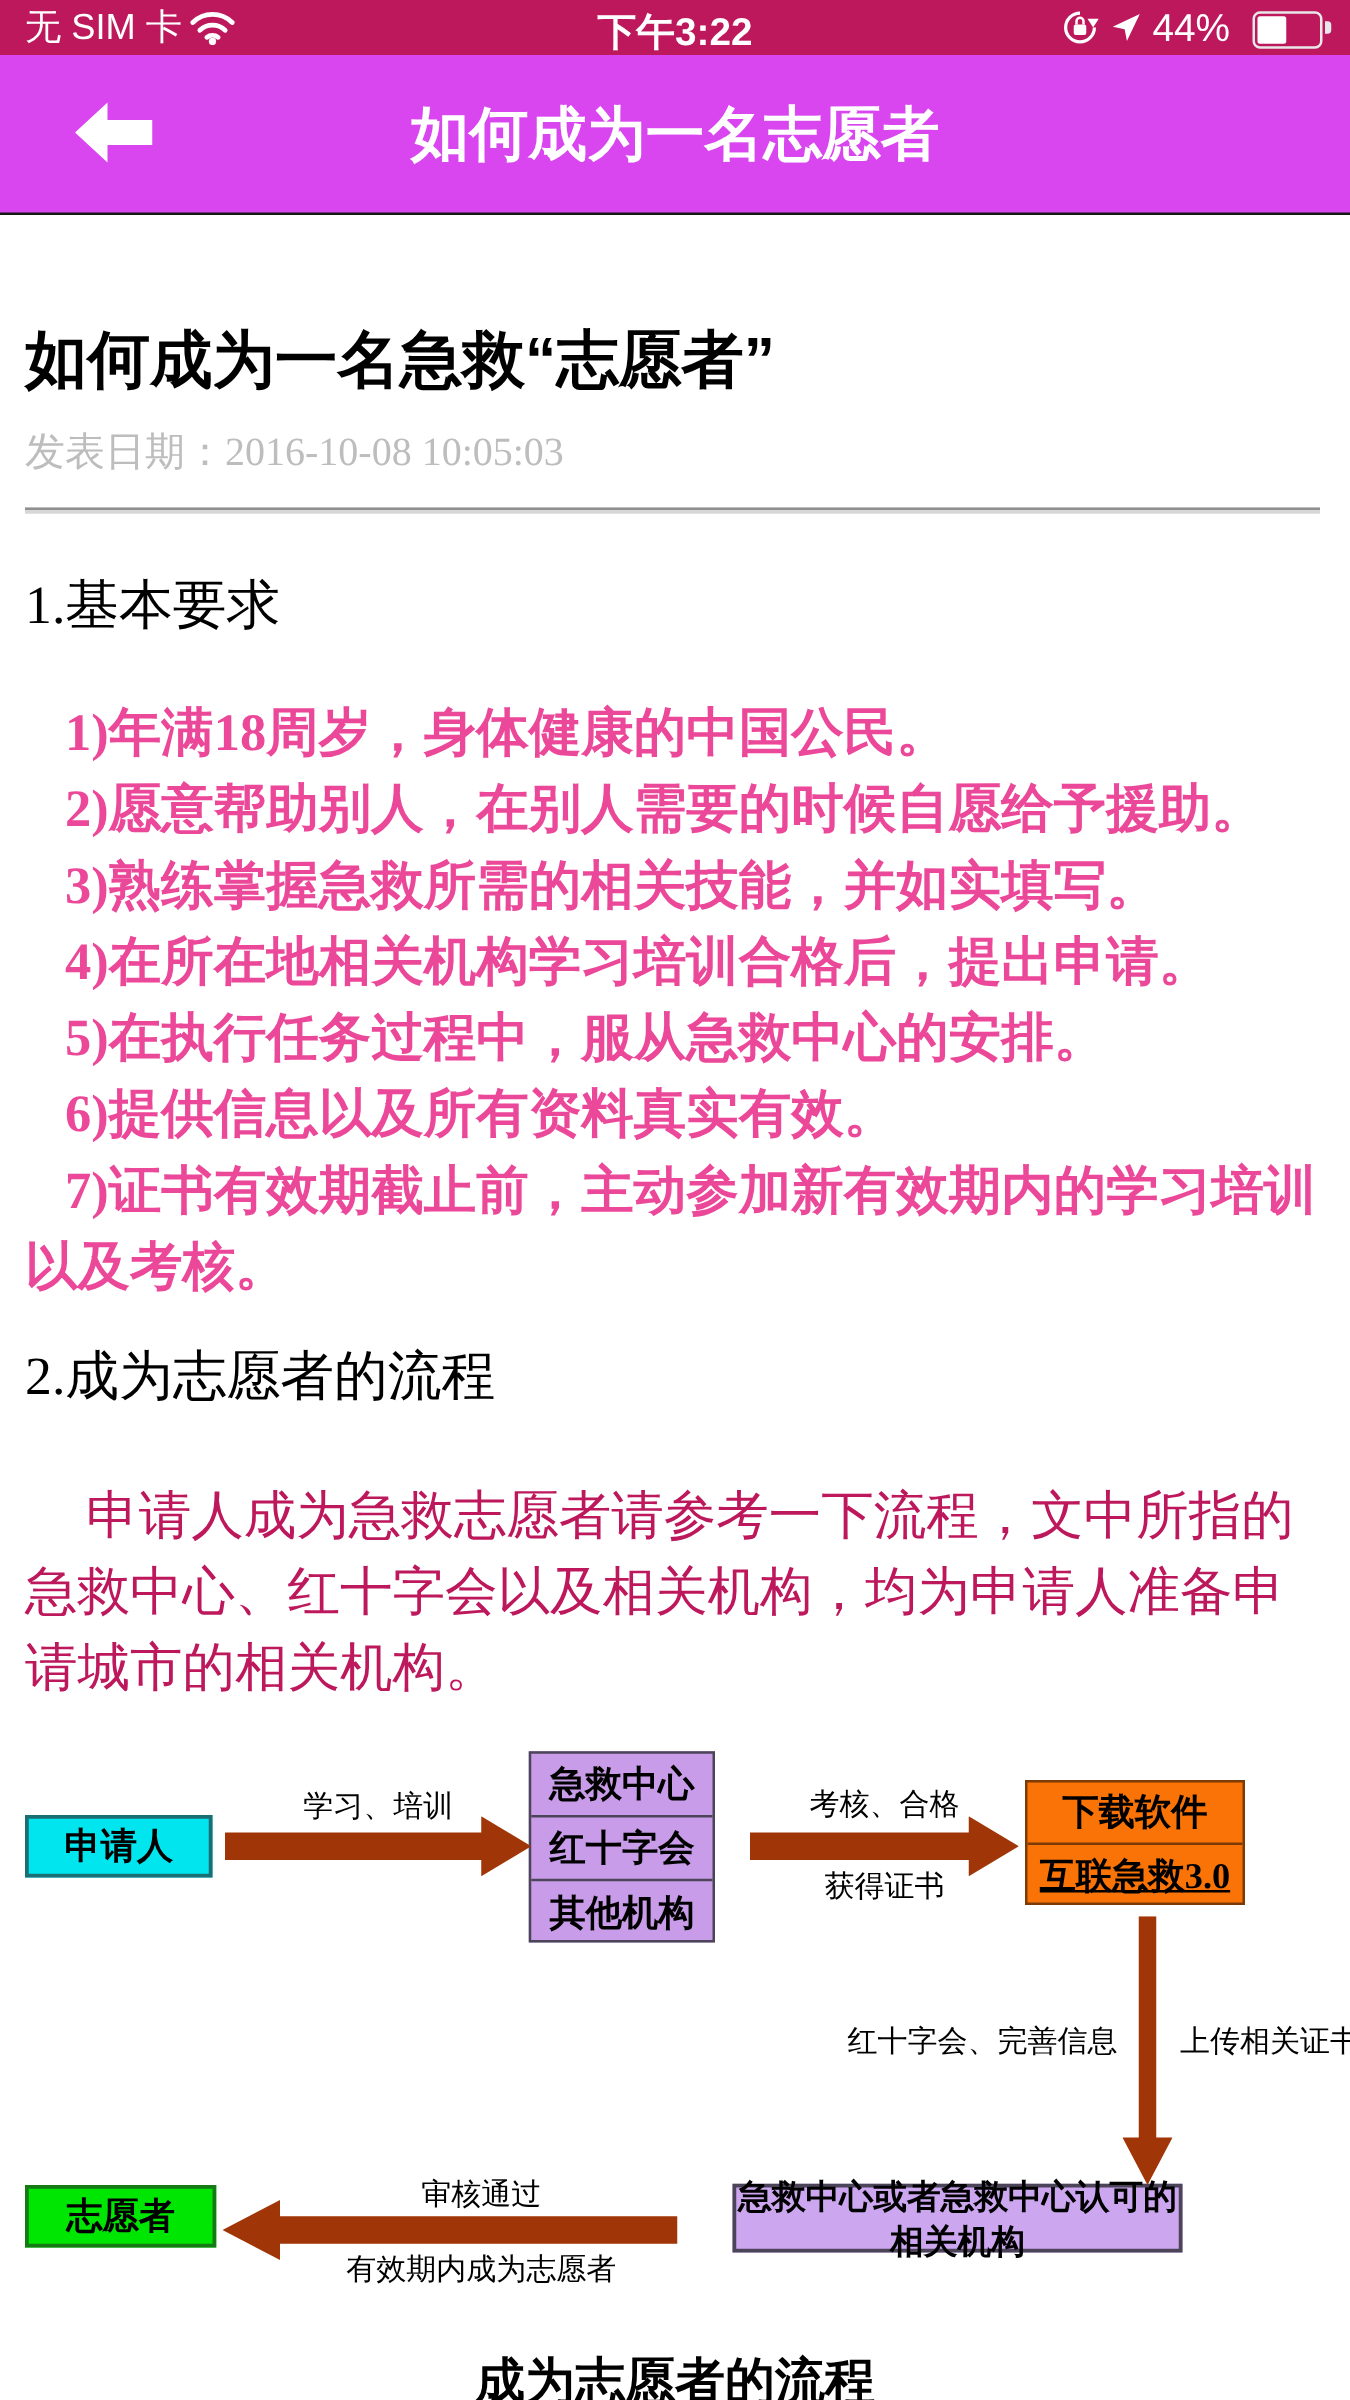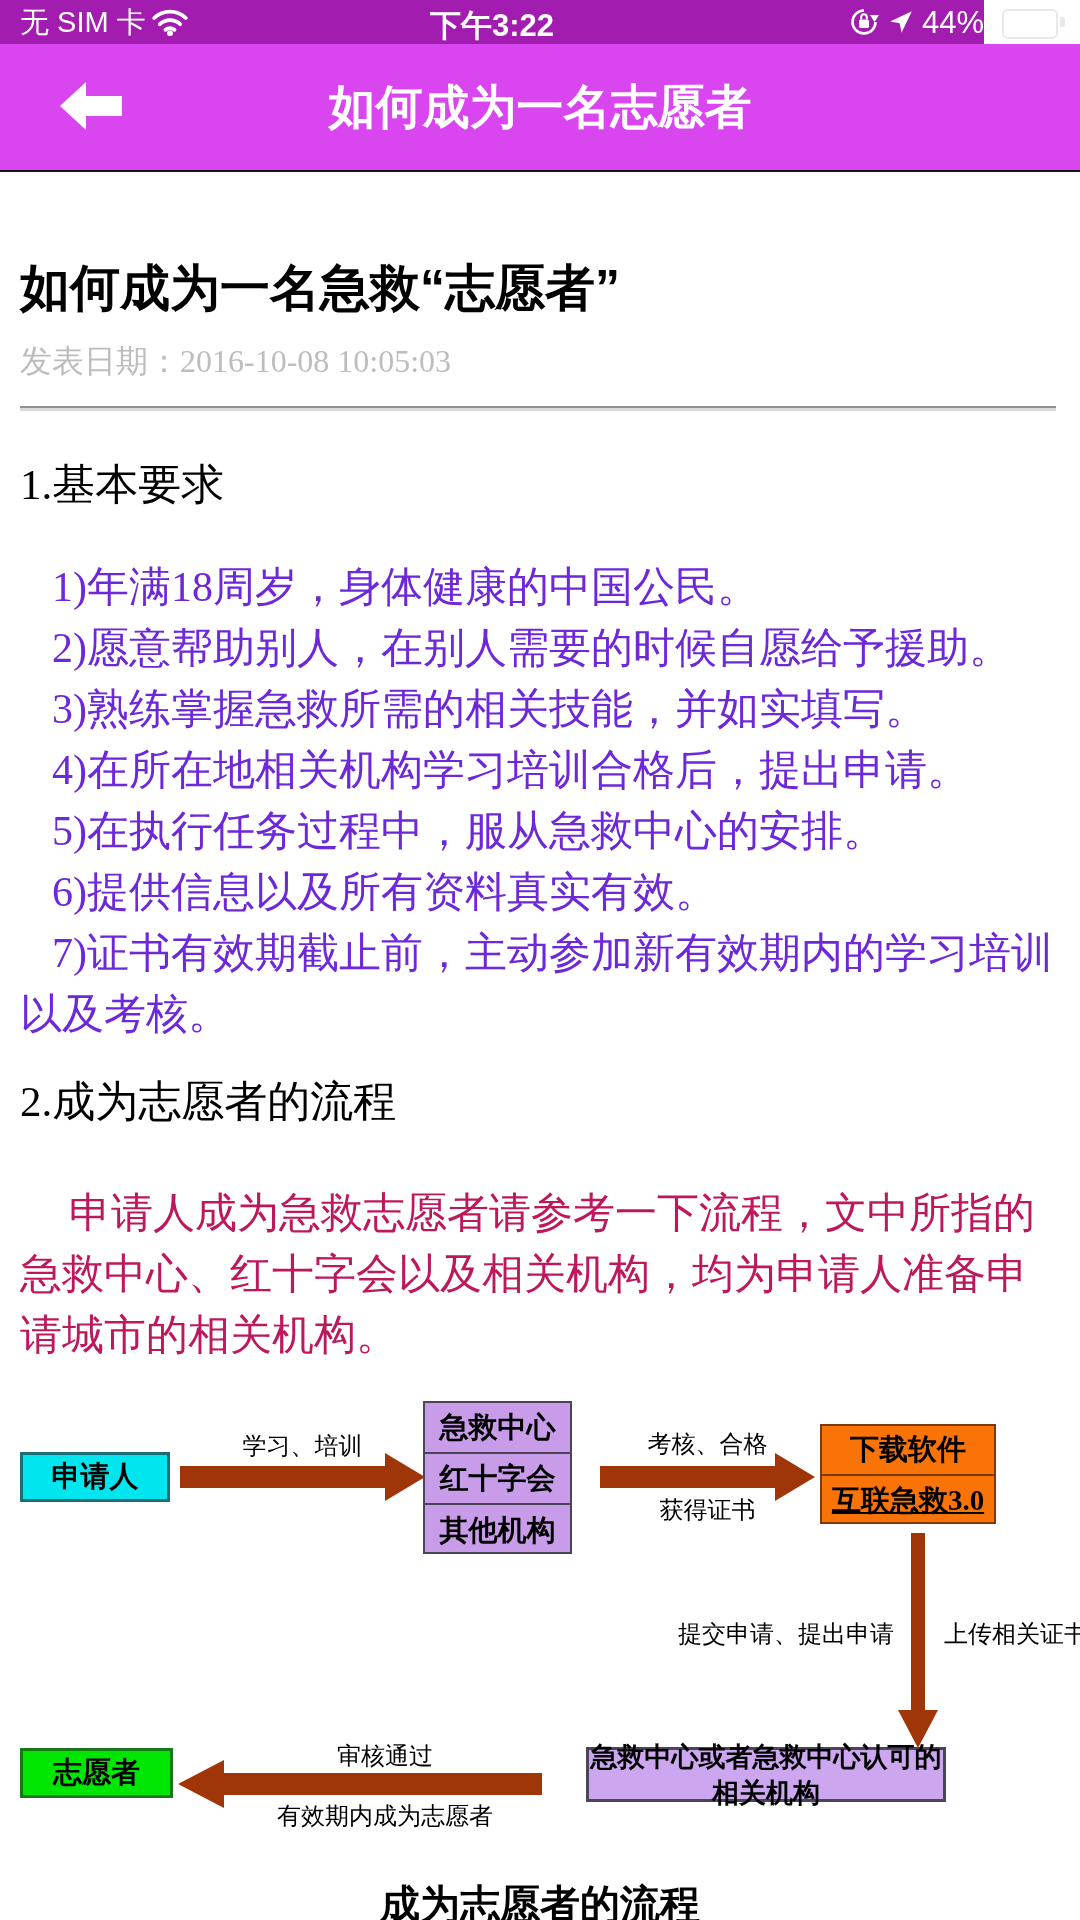--- a/index.html
+++ b/index.html
@@ -4,22 +4,22 @@
 <style>
   html,body{margin:0;padding:0;background:#777;}
   .phone{
     position:relative;width:1080px;height:1920px;margin:0 auto;
     background:#ffffff;overflow:hidden;
     font-family:"Liberation Sans",sans-serif;
     --arrow:#a03507;
   }
   
   .status-bar{
-    position:absolute;left:0;top:0;width:984px;height:44px;
-    background:#a21caf;color:#fff;
+    position:absolute;left:0;top:0;width:1080px;height:44px;
+    background:#be185d;color:#fff;
   }
   .sb-carrier{position:absolute;left:20px;top:6px;font-size:29px;line-height:32px;font-weight:400;}
   .sb-wifi{position:absolute;left:152px;top:9px;}
   .sb-time{position:absolute;left:0;right:0;top:5px;text-align:center;font-size:31px;font-weight:700;}
   .sb-lock{position:absolute;left:848px;top:6px;}
   .sb-loc{position:absolute;left:888px;top:9px;}
   .sb-batt-pct{position:absolute;left:922px;top:5px;font-size:31px;font-weight:400;}
   .sb-batt{position:absolute;left:1002px;top:9px;width:52px;height:26px;border:2px solid #e8e8e8;border-radius:6px;}
   .sb-batt-fill{position:absolute;left:2px;top:2px;bottom:2px;width:44%;background:#fff;border-radius:2px;}
   .sb-batt-nub{position:absolute;left:1060px;top:17px;width:5px;height:10px;background:#e8e8e8;border-radius:0 3px 3px 0;}
@@ -31,21 +31,21 @@
   .nav-back{position:absolute;left:60px;top:36px;width:62px;height:52px;cursor:pointer;}
   .nav-title{position:absolute;left:0;right:0;top:32px;text-align:center;font-size:47px;font-weight:700;}
   
   .article{position:absolute;left:0;top:170px;width:1080px;height:1750px;}
   .art-title{position:absolute;left:20px;top:56px;width:1040px;font-size:50px;line-height:56px;font-weight:700;color:#000;}
   .art-date{position:absolute;left:20px;top:172px;font-size:32px;line-height:38px;color:#bdbdbd;font-family:"Liberation Serif",serif;}
   .art-divider{position:absolute;left:20px;top:236px;width:1036px;height:3px;background:#d7d7d7;border-top:2px solid #8f8f8f;}
   .sec-heading{position:absolute;left:20px;width:1040px;font-size:43px;line-height:46px;color:#000;font-family:"Liberation Serif",serif;font-weight:400;}
   .sec1{top:292px;}
   .sec2{top:909px;}
-  .req-list{position:absolute;left:20px;top:387px;width:1042px;font-size:42px;line-height:61px;color:#6d28d9;font-family:"Liberation Serif",serif;}
+  .req-list{position:absolute;left:20px;top:387px;width:1042px;font-size:42px;line-height:61px;color:#ec4899;font-family:"Liberation Serif",serif;font-weight:bold;}
   .req-item{text-indent:32px;}
   .sec2-para{position:absolute;left:20px;top:1013px;width:1042px;font-size:42px;line-height:61px;color:#be185d;font-family:"Liberation Serif",serif;text-indent:49px;margin:0;}
   
   .flowchart{position:absolute;left:0;top:0;width:1080px;height:1920px;pointer-events:none;
     font-family:"Liberation Serif",serif;}
   .fc-box{position:absolute;box-sizing:border-box;display:flex;align-items:center;justify-content:center;
     color:#000;font-weight:700;text-align:center;}
   .fc-applicant{left:20px;top:1452px;width:150px;height:50px;background:#00e5ee;border:3px solid #1b6e74;font-size:29px;}
   .fc-orgs{left:423px;top:1401px;width:149px;height:153px;background:#c89ce9;border:2px solid #4c4458;
     display:block;padding:0;}
@@ -166,21 +166,21 @@
       <polygon points="0,177 40,177 20,215" fill="#a03507"></polygon>
     </svg>
     <svg class="fc-arrow" style="left:178px;top:1760px;" width="364" height="48" viewBox="0 0 364 48">
       <polygon points="46,0 0,24 46,48" fill="#a03507"></polygon>
       <rect x="45" y="13" width="319" height="22" fill="#a03507"></rect>
     </svg>
 
     <div class="fc-label lb-study">学习、培训</div>
     <div class="fc-label lb-exam-top">考核、合格</div>
     <div class="fc-label lb-exam-bottom">获得证书</div>
-    <div class="fc-label lb-submit">提交申请、提出申请</div>
+    <div class="fc-label lb-submit">红十字会、完善信息</div>
     <div class="fc-label lb-upload">上传相关证书</div>
     <div class="fc-label lb-approve-bottom">有效期内成为志愿者</div>
     <div class="fc-label lb-approve-top">审核通过</div>
 
     <div class="flow-caption">成为志愿者的流程</div>
   </div>
 
 </div>
 
 </body></html>

